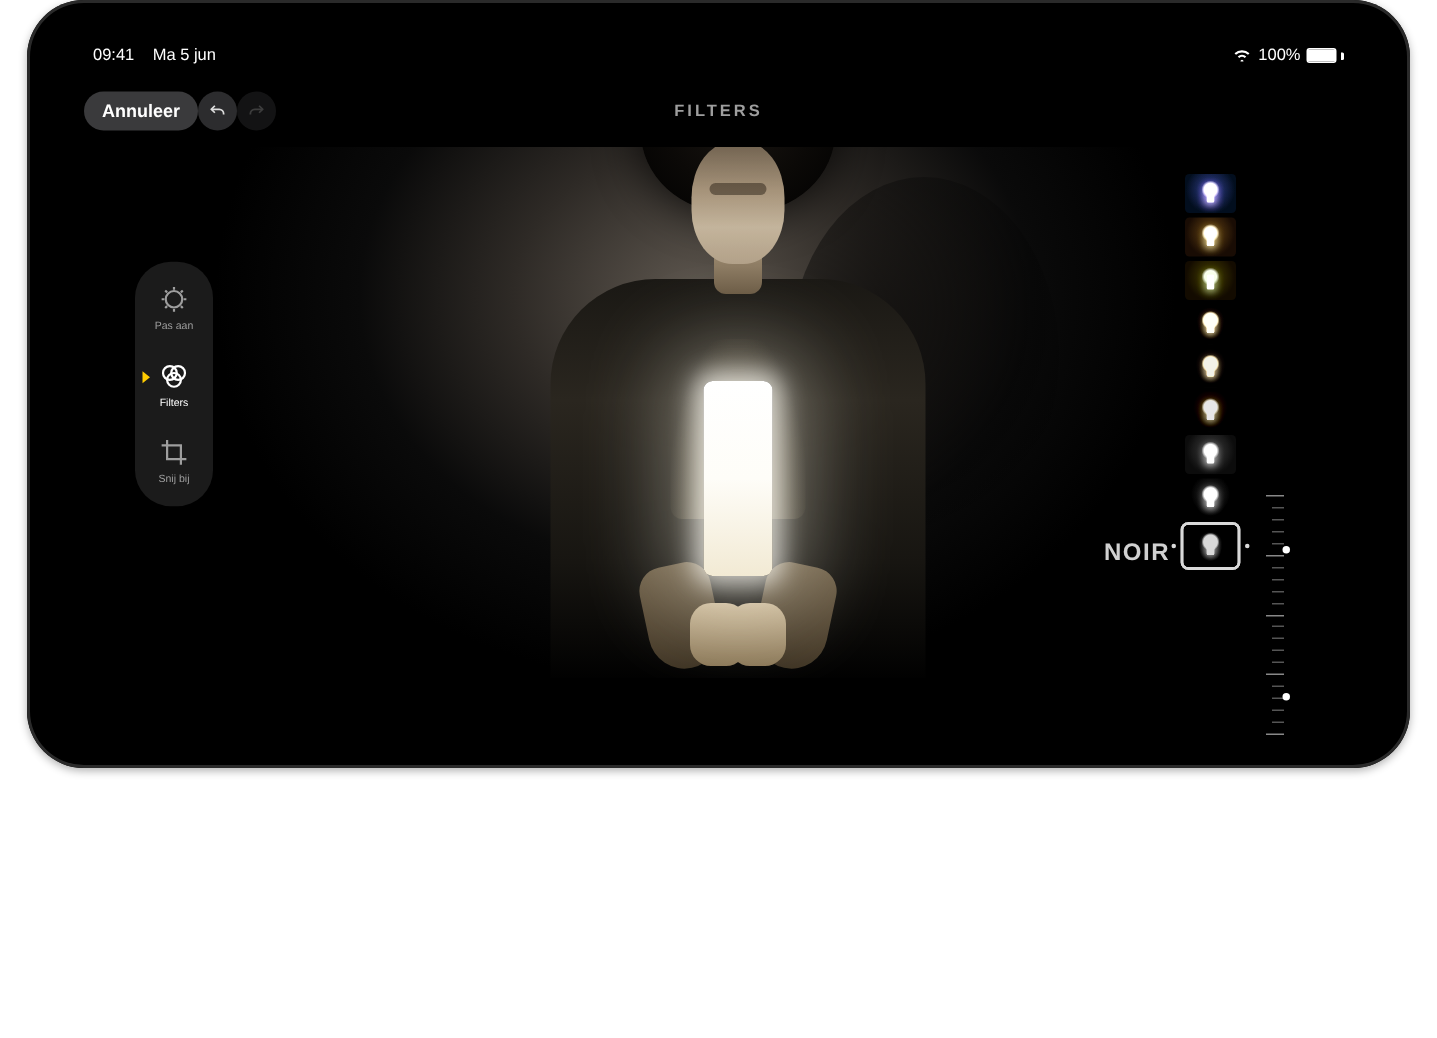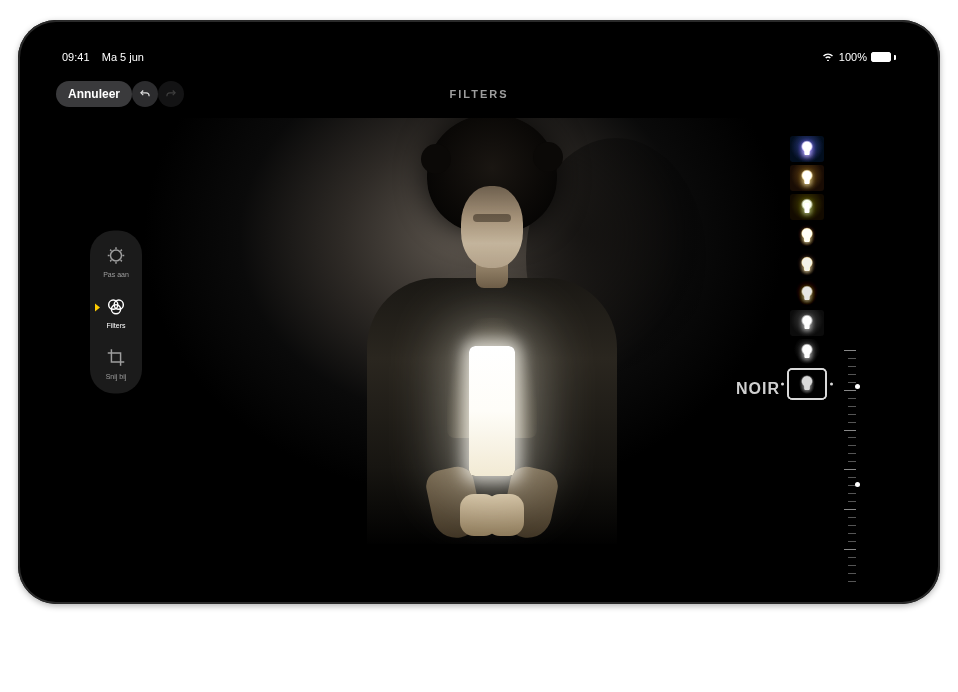--- a/index.html
+++ b/index.html
@@ -1,22 +1,22 @@
 <!DOCTYPE html>
 <html><head>
 <meta charset="utf-8">
 <style>
   * { box-sizing: border-box; margin: 0; padding: 0; }
   html, body { width: 958px; height: 692px; background: #fff; font-family: -apple-system, "Helvetica Neue", Arial, sans-serif; overflow: hidden; }
   
   
   .device {
     position: absolute;
-    left: 18px; top: 20px;
-    width: 922px; height: 584px;
+    left: 18px; top: 0;
+    width: 922px; height: 512px;
     background: #000;
     border-radius: 38px;
     box-shadow: inset 0 0 0 2px #2a2a2a, 0 2px 6px rgba(0,0,0,0.3);
     overflow: hidden;
   }
   .screen {
     position: absolute;
     left: 20px; top: 20px; right: 20px; bottom: 20px;
     background: #000;
     border-radius: 6px;

